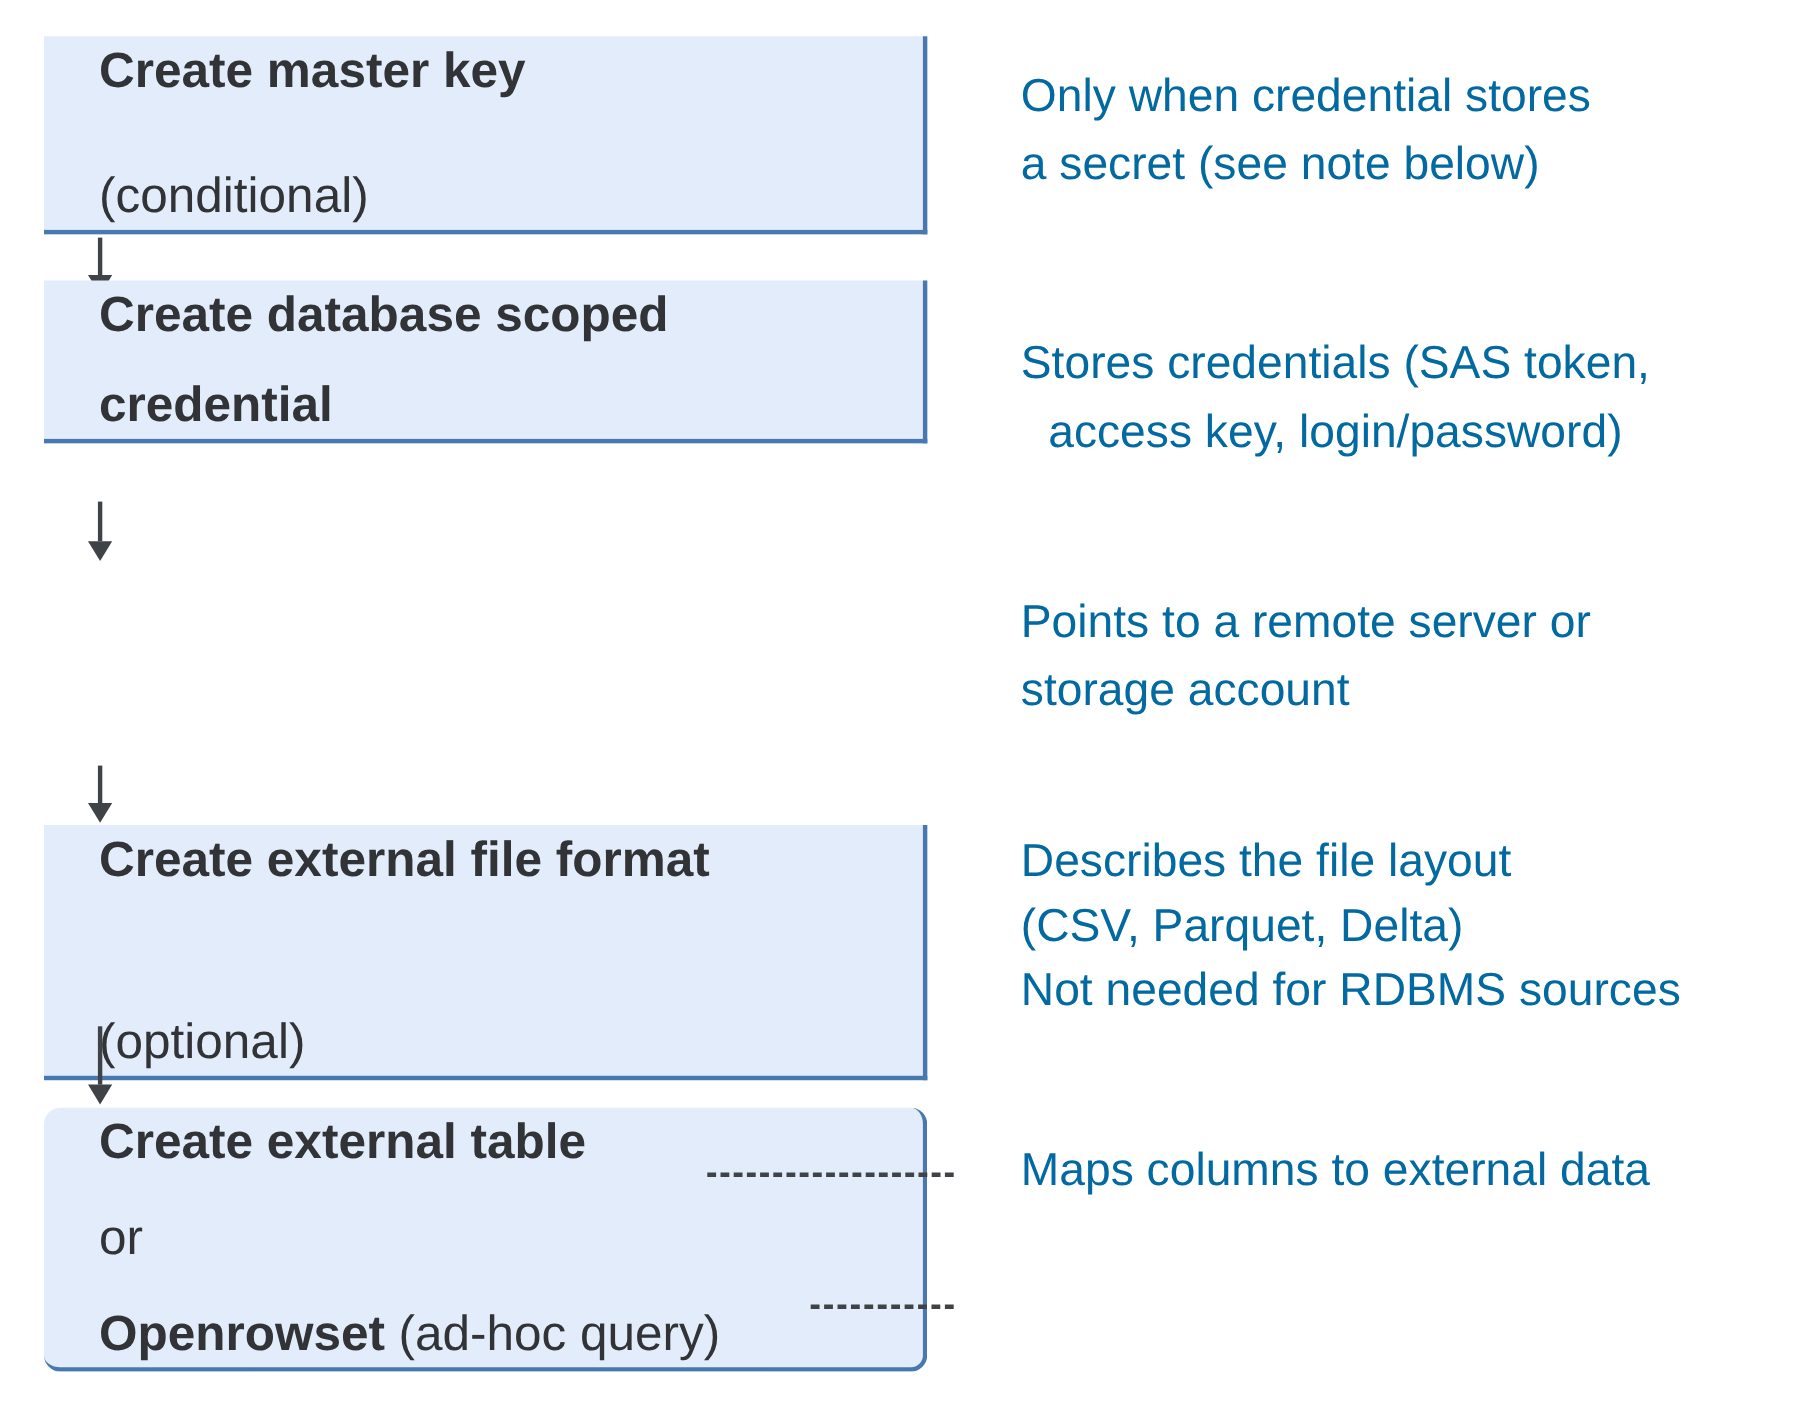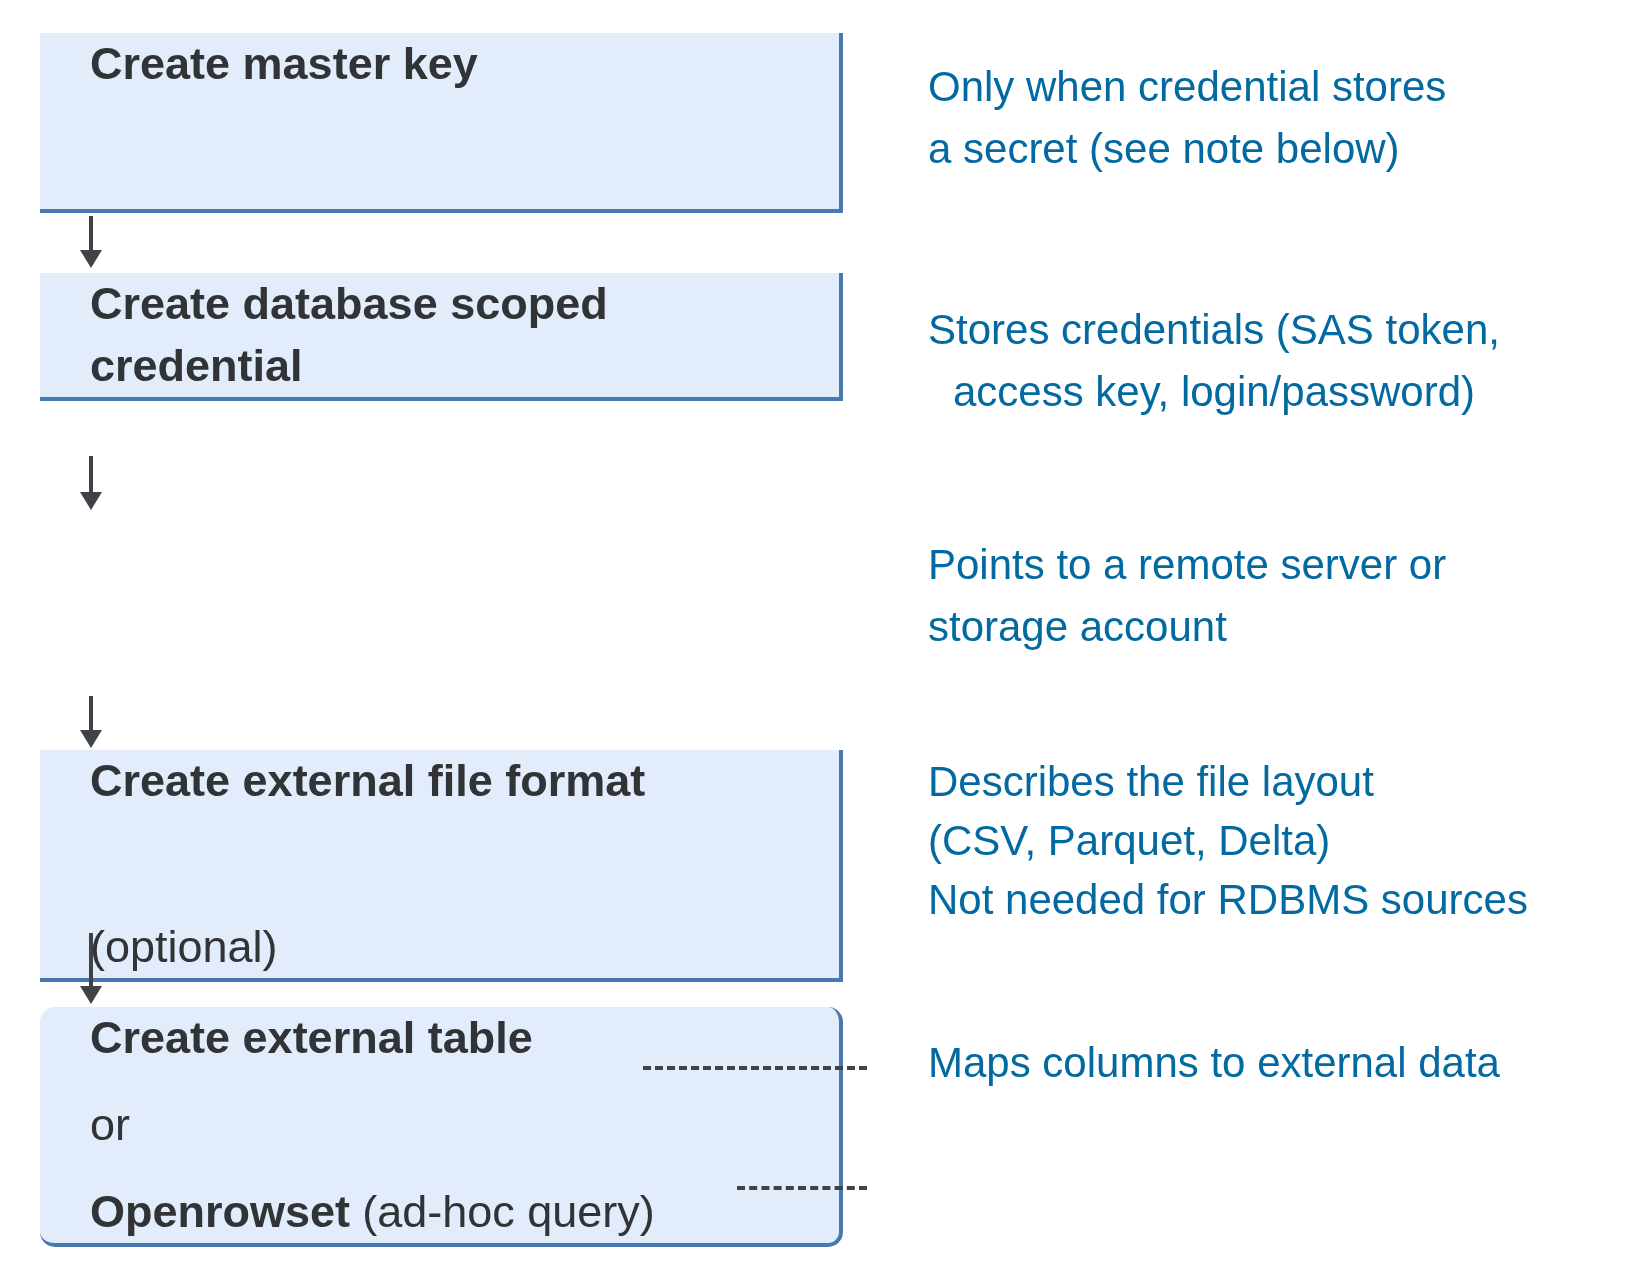--- a/index.html
+++ b/index.html
@@ -26,21 +26,21 @@
     padding-left: 50px;
     padding-right: 20px;
     color: #313336;
     font-size: 45px;
     line-height: 62px;
   }
   .box .bold { font-weight: bold; }
   .box .line { white-space: nowrap; }
   .box .reg-part { margin-left: 0.27em; font-weight: normal; }
   .box1 { top: 33px;   height: 180px; }
-  .box2 { top: 273px;  height: 128px; }
+  .box2 { top: 255px;  height: 148px; }
   .box3 { top: 513px;  height: 180px; }
   .box4 { top: 750px;  height: 232px; }
   .box5 { top: 1007px; height: 240px; border-radius: 15px; }
   
   .stem {
     position: absolute;
     left: 89px;
     width: 4px;
     background: #3f4347;
   }
@@ -81,20 +81,21 @@
   .dash1 { top: 1066px; left: 643px; width: 224px; }
   .dash2 { top: 1186px; left: 737px; width: 130px; }
 </style>
 </head>
 <body>
 
 <div class="canvas">
 
   <div class="box box1">
     <div class="line bold">Create master key</div>
+    <div class="line">(conditional)</div>
   </div>
   <div class="stem stem1"></div>
   <div class="head head1"></div>
 
   <div class="box box2">
     <div class="line bold">Create database scoped</div>
     <div class="line bold">credential</div>
   </div>
   <div class="stem stem2"></div>
   <div class="head head2"></div>

